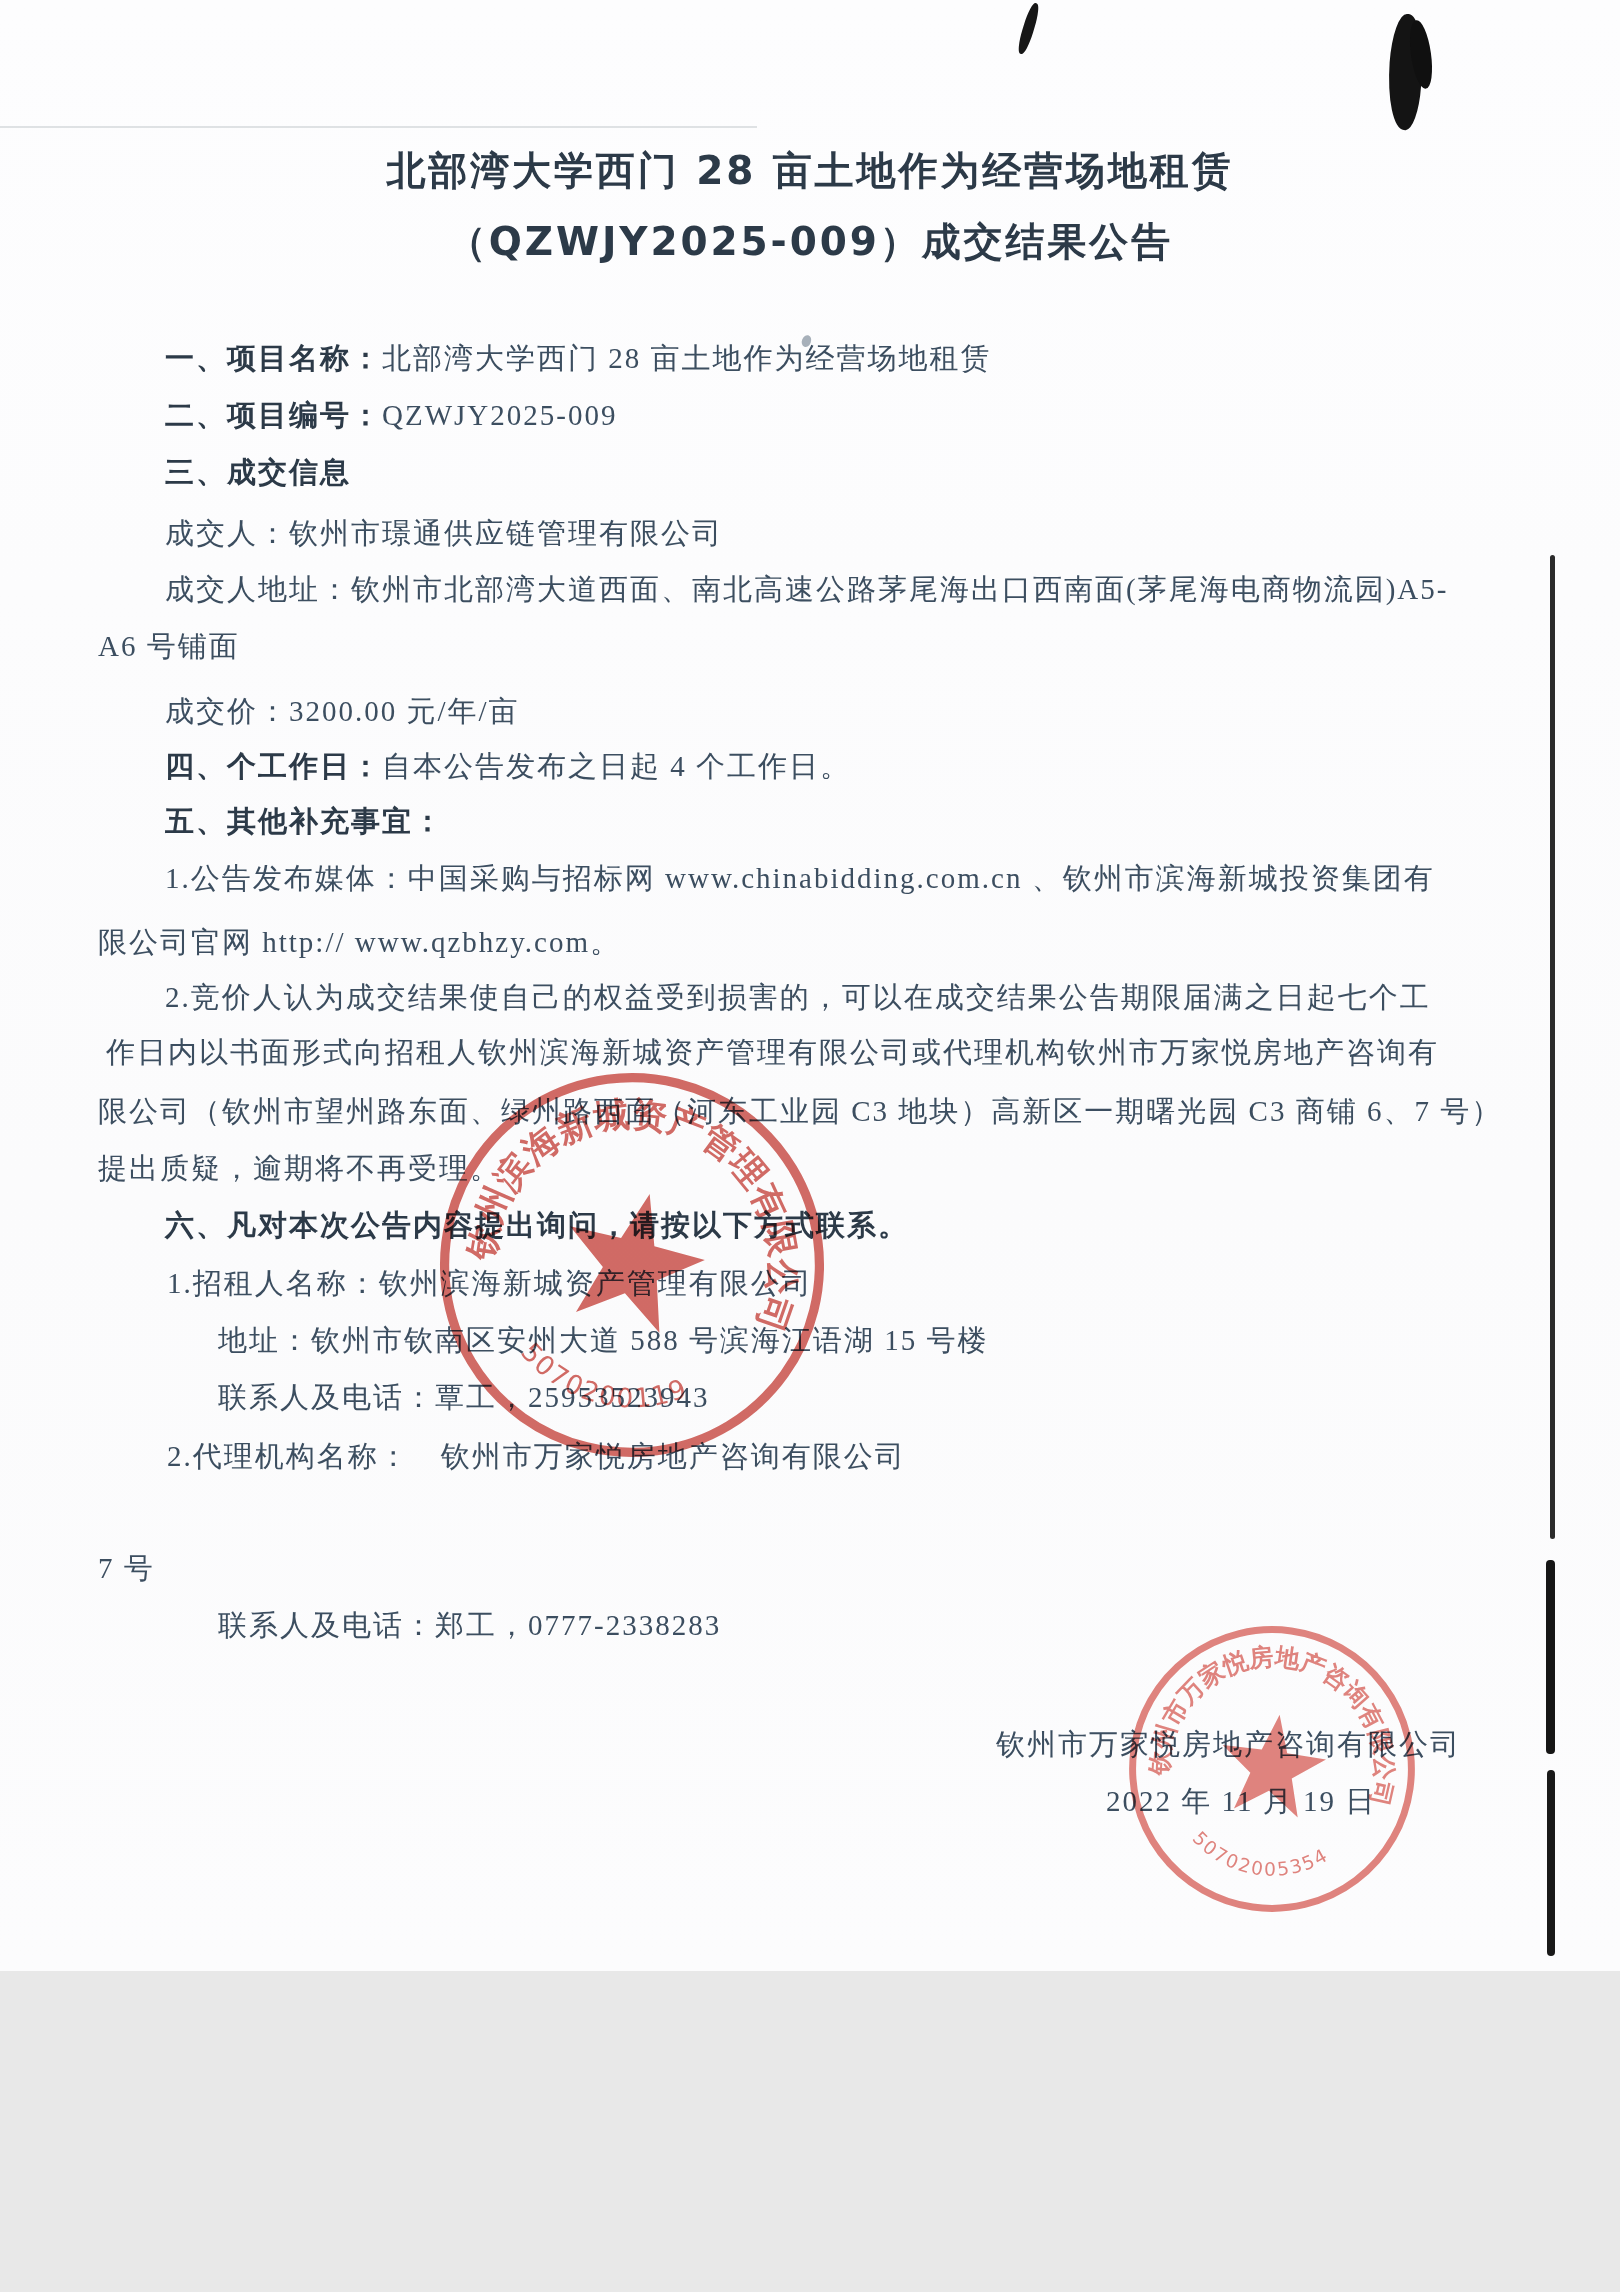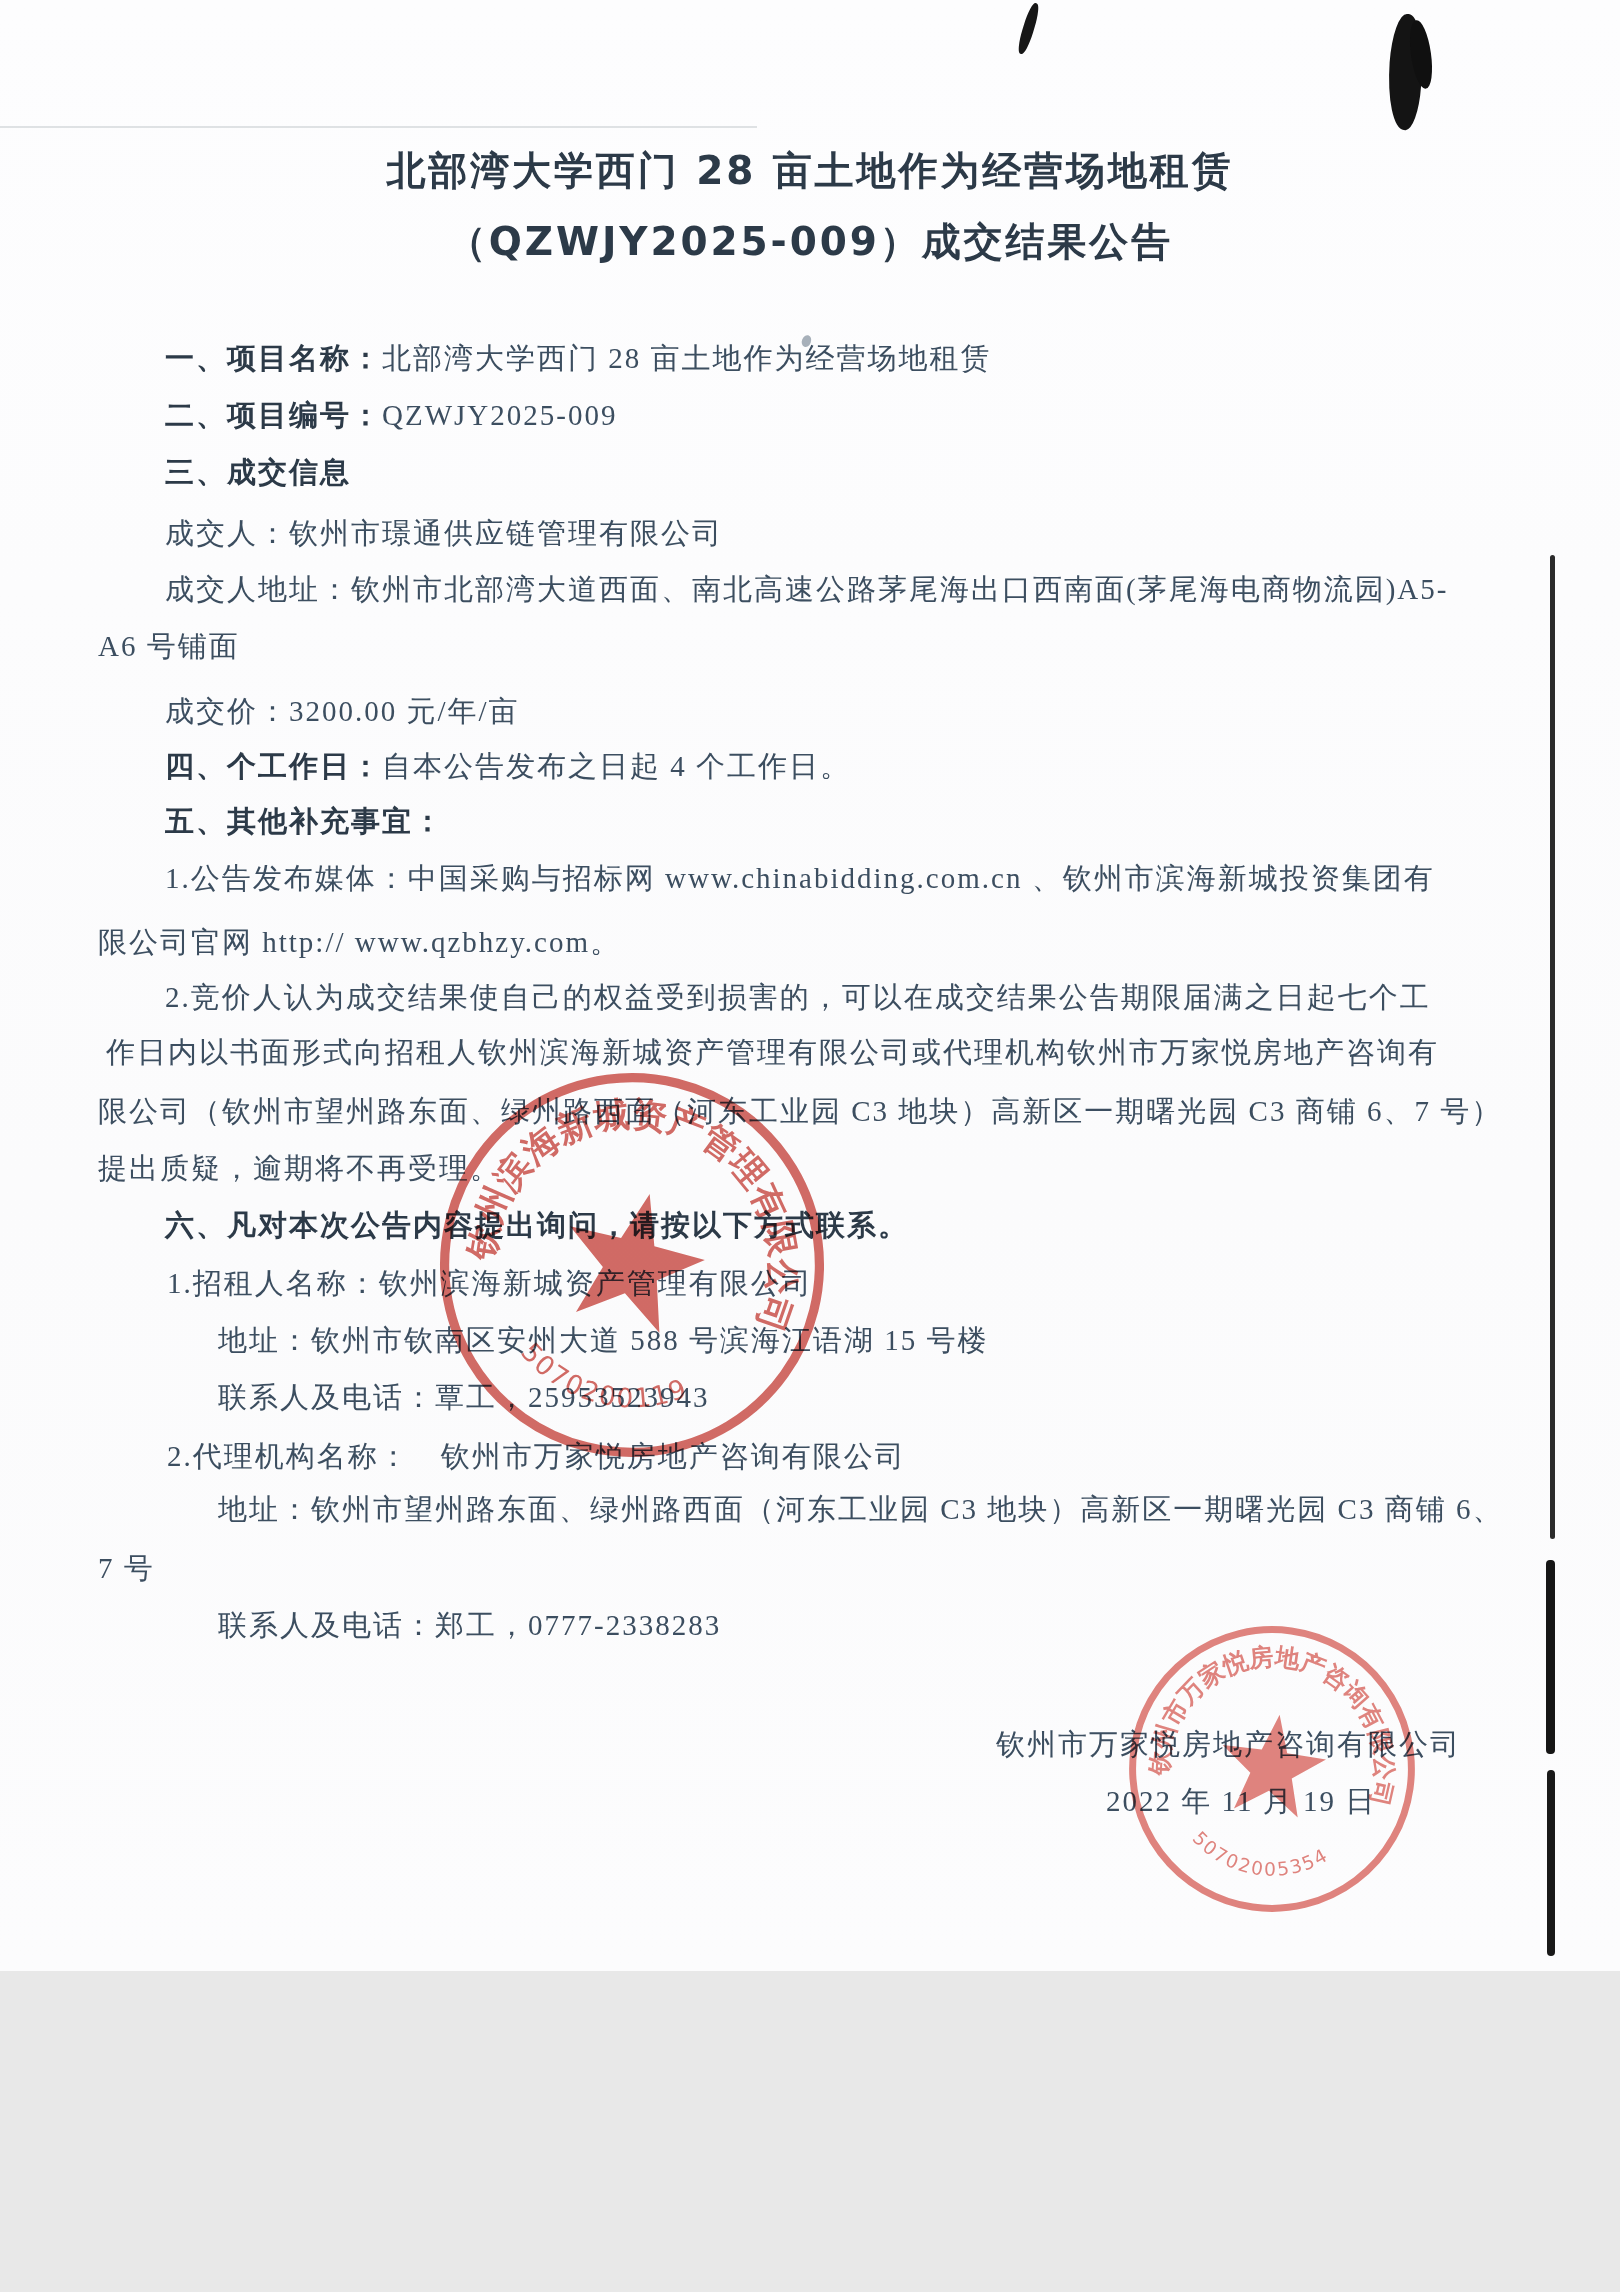--- a/index.html
+++ b/index.html
@@ -84,21 +84,20 @@
     <div class="line" style="top: 921px; left: 98px;"><span>限公司官网 http:// www.qzbhzy.com。</span></div>
     <div class="line" style="top: 976px; left: 165px;"><span>2.竞价人认为成交结果使自己的权益受到损害的，可以在成交结果公告期限届满之日起七个工</span></div>
     <div class="line" style="top: 1031px; left: 98px; margin-left: 8px;"><span>作日内以书面形式向招租人钦州滨海新城资产管理有限公司或代理机构钦州市万家悦房地产咨询有</span></div>
     <div class="line" style="top: 1090px; left: 98px;"><span>限公司（钦州市望州路东面、绿州路西面（河东工业园 C3 地块）高新区一期曙光园 C3 商铺 6、7 号）</span></div>
     <div class="line" style="top: 1147px; left: 98px;"><span>提出质疑，逾期将不再受理。</span></div>
     <div class="line" style="top: 1204px; left: 165px;"><span class="bold">六、凡对本次公告内容提出询问，请按以下方式联系。</span></div>
     <div class="line" style="top: 1262px; left: 167px;"><span>1.招租人名称：钦州滨海新城资产管理有限公司</span></div>
     <div class="line" style="top: 1319px; left: 218px;"><span>地址：钦州市钦南区安州大道 588 号滨海江语湖 15 号楼</span></div>
     <div class="line" style="top: 1376px; left: 218px;"><span>联系人及电话：覃工，25953523943</span></div>
     <div class="line" style="top: 1435px; left: 167px;"><span>2.代理机构名称：　钦州市万家悦房地产咨询有限公司</span></div>
-    <div class="line" style="top: 1488px; left: 218px;"><span>地址：钦州市望州路东面、绿州路西面（河东工业园 C3 地块）高新区一期曙光园 C3 商铺 6、</span></div>
     <div class="line" style="top: 1547px; left: 98px;"><span>7 号</span></div>
     <div class="line" style="top: 1604px; left: 218px;"><span>联系人及电话：郑工，0777-2338283</span></div>
     <div class="line" style="top: 1723px; left: 996px;"><span>钦州市万家悦房地产咨询有限公司</span></div>
     <div class="line" style="top: 1780px; left: 1106px;"><span>2022 年 11 月 19 日</span></div>
     <div class="stamp" style="left: 424px; top: 1057px; height: 416px; width: 416px; opacity: 0.78; transform: rotate(14deg);"><svg width="416" height="416" viewBox="-212 -212 424 424">
         <circle cx="0" cy="0" r="191" fill="none" stroke="#c8423a" stroke-width="9.4"></circle>
         <polygon points="0.0,-74.5 17.5,-24.1 70.8,-23.0 28.3,9.2 43.8,60.3 0.0,29.8 -43.8,60.3 -28.3,9.2 -70.8,-23.0 -17.5,-24.1 " fill="#c8423a"></polygon>
         <path id="arcT0" d="M -132.6,48.3 A 141.12 141.12 0 1 1 132.6,48.3" fill="none"></path>
         <path id="arcB0" d="M -93.2,111.1 A 145.04 145.04 0 0 0 93.2,111.1" fill="none"></path>
         <text fill="#c8423a" font-size="36" font-weight="bold"><textPath href="#arcT0" startOffset="50%" text-anchor="middle">钦州滨海新城资产管理有限公司</textPath></text>

